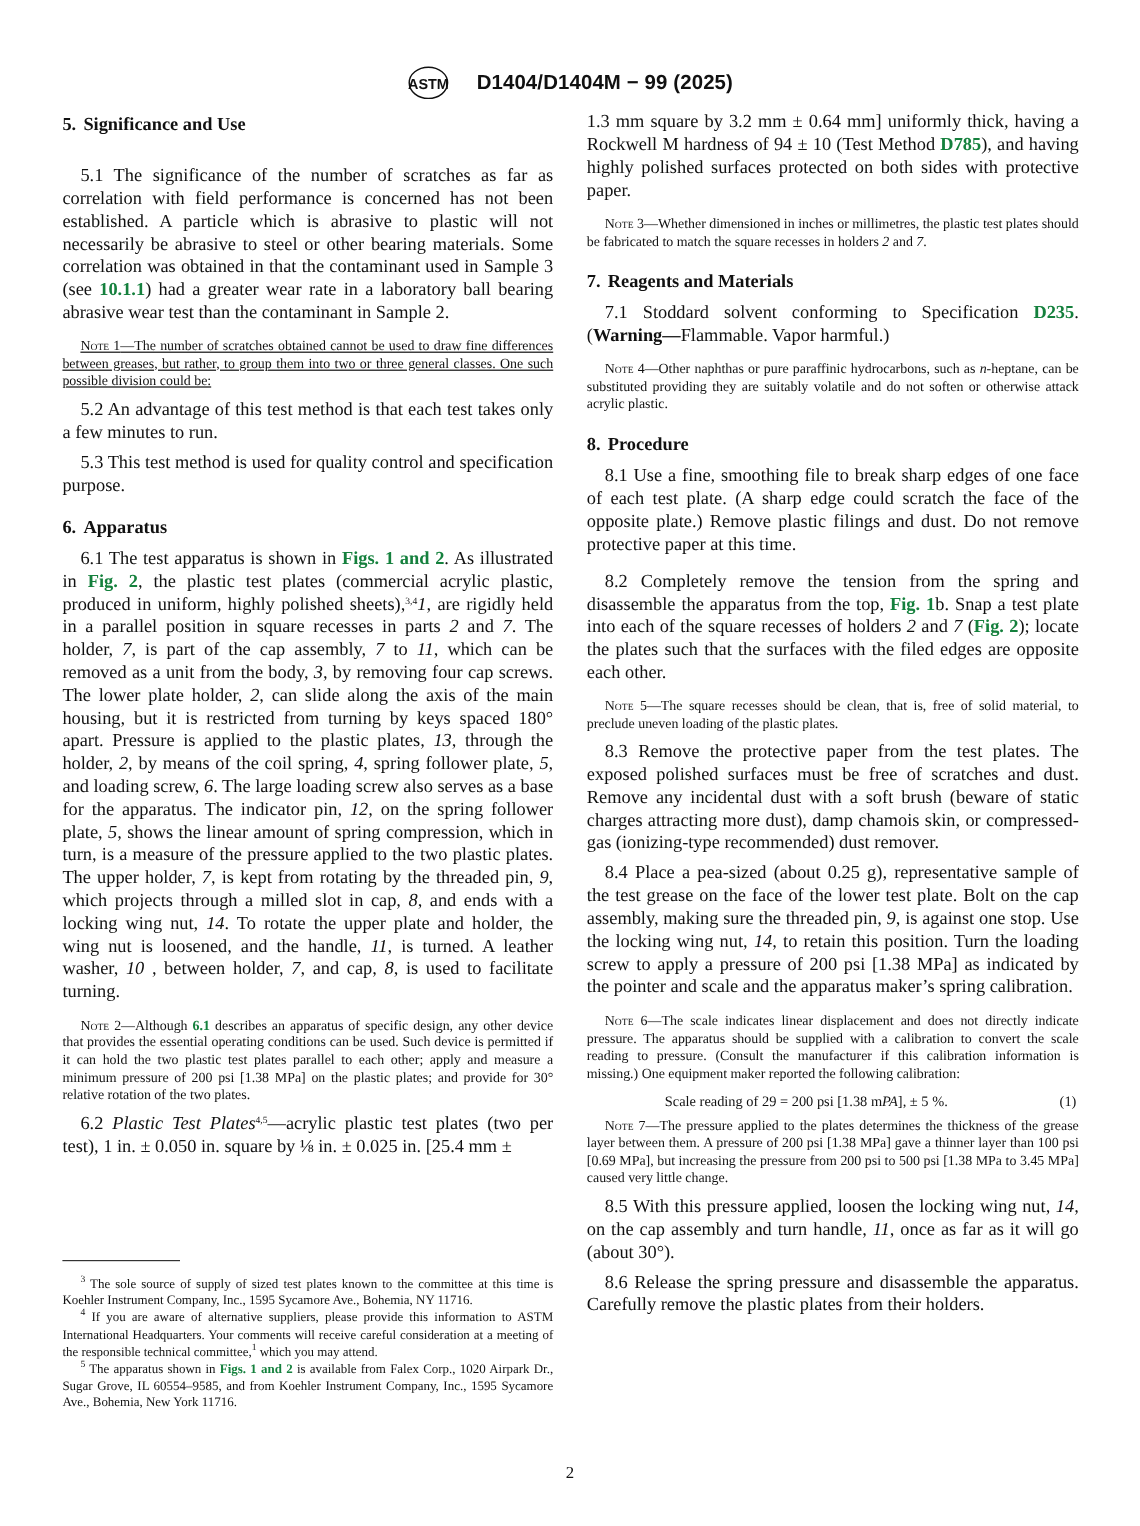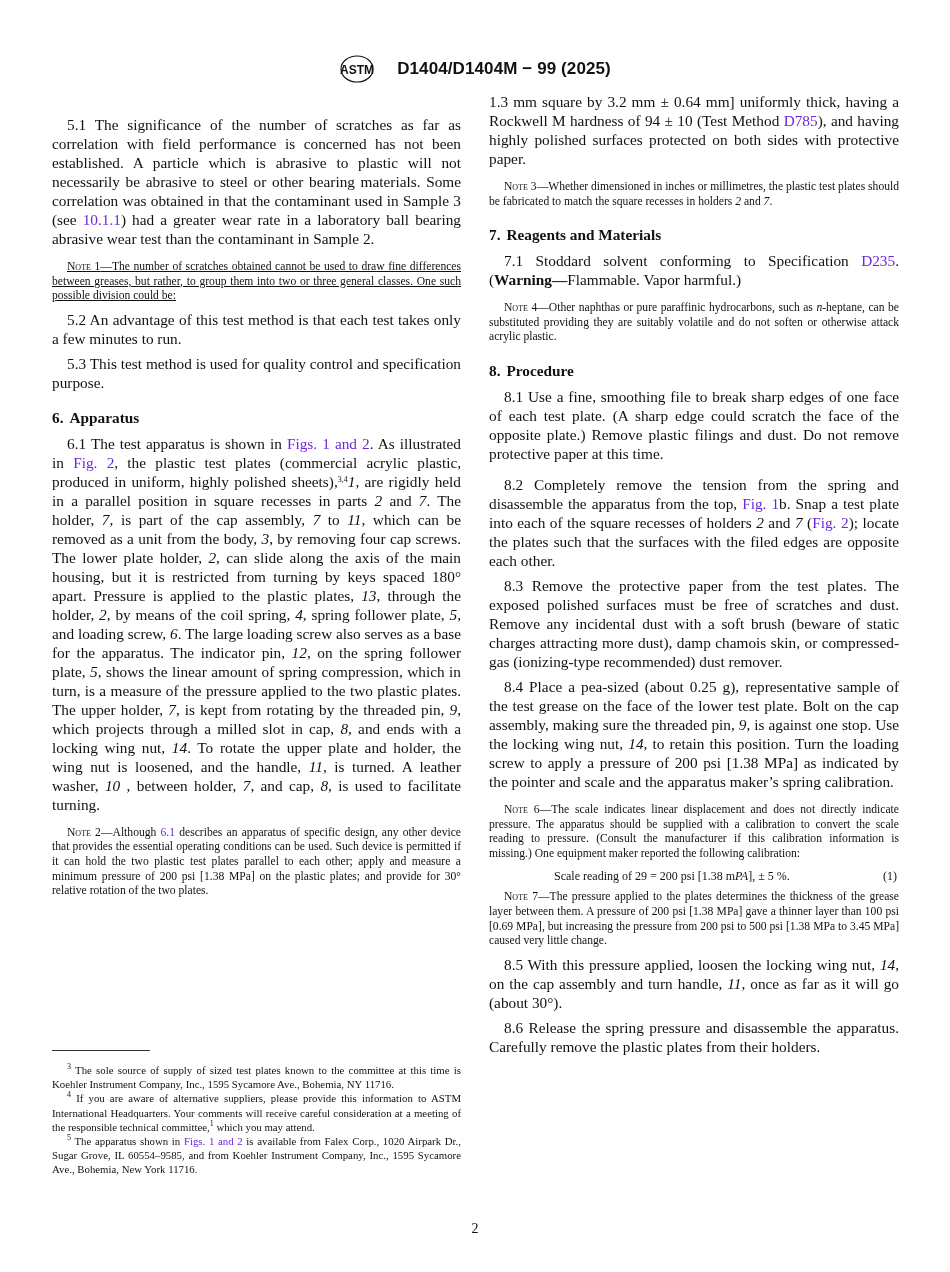--- a/index.html
+++ b/index.html
@@ -30,21 +30,21 @@
   h2.sec .num { margin-right: 6px; }
   p.para {
     font-size: 15.3px; line-height: 19px; margin: 0; text-align: justify;
     text-indent: 15px;
   }
   p.note {
     font-size: 11.6px; line-height: 14.6px; margin: 0; text-align: justify;
     text-indent: 15px;
   }
   .nl { font-variant: small-caps; }
-  .link { color: #6d28d9; }
+  .link { color: #15803d; font-weight: bold; }
   i { font-style: italic; }
   sup { font-size: 8px; line-height: 0; vertical-align: 5px; }
   .list {
     font-family: "Liberation Sans", "DejaVu Sans", sans-serif;
     font-size: 11px; line-height: 14px; margin: 0 0 0 110px;
   }
   .list div { white-space: pre; }
   .fn-rule { width: 98px; border-top: 1px solid #333; margin: 0; }
   p.fn {
     font-size: 10.8px; line-height: 14.2px; margin: 0; text-align: justify;
@@ -66,37 +66,43 @@
   <span class="logo">
     <svg viewBox="0 0 36 32" width="36" height="32">
       <ellipse cx="18" cy="16" rx="16" ry="13" fill="none" stroke="#111" stroke-width="1.2"></ellipse>
       <text x="18" y="21" text-anchor="middle" font-family="Liberation Sans, sans-serif" font-weight="bold" font-size="12" fill="#111">ASTM</text>
     </svg>
   </span>
   <span class="doc-id">D1404/D1404M − 99 (2025)</span>
 </div>
 
 <div class="col col-left">
+  <h2 class="sec" style="margin-top:2px;">
+    <span class="num">5.</span><span>Significance and Use</span>
+  </h2>
   <p class="para" style="margin-top:23px;">
     <span>5.1 The significance of the number of scratches as far as correlation with field performance is concerned has not been established. A particle which is abrasive to plastic will not necessarily be abrasive to steel or other bearing materials. Some correlation was obtained in that the contaminant used in Sample 3 (see </span><span class="link">10.1.1</span><span>) had a greater wear rate in a laboratory ball bearing abrasive wear test than the contaminant in Sample 2.</span>
   </p>
   <p class="note" style="margin-top:12px;text-decoration:underline;">
     <span class="nl">Note 1</span><span>—The number of scratches obtained cannot be used to draw fine differences between greases, but rather, to group them into two or three general classes. One such possible division could be:</span>
   </p>
   <p class="para" style="margin-top:6px;">5.2 An advantage of this test method is that each test takes only a few minutes to run.</p>
   <p class="para" style="margin-top:6px;">5.3 This test method is used for quality control and specification purpose.</p>
 
   <h2 class="sec" style="margin-top:16px;">
     <span class="num">6.</span><span>Apparatus</span>
   </h2>
   <p class="para" style="margin-top:6px;">
     <span>6.1 The test apparatus is shown in </span><span class="link">Figs. 1 and 2</span><span>. As illustrated in </span><span class="link">Fig. 2</span><span>, the plastic test plates (commercial acrylic plastic, produced in uniform, highly polished sheets),</span><sup>3,4</sup><i>1</i><span>, are rigidly held in a parallel position in square recesses in parts </span><i>2</i><span> and </span><i>7</i><span>. The holder, </span><i>7</i><span>, is part of the cap assembly, </span><i>7</i><span> to </span><i>11</i><span>, which can be removed as a unit from the body, </span><i>3</i><span>, by removing four cap screws. The lower plate holder, </span><i>2</i><span>, can slide along the axis of the main housing, but it is restricted from turning by keys spaced 180° apart. Pressure is applied to the plastic plates, </span><i>13</i><span>, through the holder, </span><i>2</i><span>, by means of the coil spring, </span><i>4</i><span>, spring follower plate, </span><i>5</i><span>, and loading screw, </span><i>6</i><span>. The large loading screw also serves as a base for the apparatus. The indicator pin, </span><i>12</i><span>, on the spring follower plate, </span><i>5</i><span>, shows the linear amount of spring compression, which in turn, is a measure of the pressure applied to the two plastic plates. The upper holder, </span><i>7</i><span>, is kept from rotating by the threaded pin, </span><i>9</i><span>, which projects through a milled slot in cap, </span><i>8</i><span>, and ends with a locking wing nut, </span><i>14</i><span>. To rotate the upper plate and holder, the wing nut is loosened, and the handle, </span><i>11</i><span>, is turned. A leather washer, </span><i>10</i><span> , between holder, </span><i>7</i><span>, and cap, </span><i>8</i><span>, is used to facilitate turning.</span>
   </p>
   <p class="note" style="margin-top:12px;">
     <span class="nl">Note 2</span><span>—Although </span><span class="link">6.1</span><span> describes an apparatus of specific design, any other device that provides the essential operating conditions can be used. Such device is permitted if it can hold the two plastic test plates parallel to each other; apply and measure a minimum pressure of 200 psi [1.38 MPa] on the plastic plates; and provide for 30° relative rotation of the two plates.</span>
+  </p>
+  <p class="para" style="margin-top:6px;">
+    <span>6.2 </span><i>Plastic Test Plates</i><sup>4,5</sup><span>—acrylic plastic test plates (two per test), 1 in. ± 0.050 in. square by ⅛ in. ± 0.025 in. [25.4 mm ±</span>
   </p>
 
   <div style="position:absolute; top:958px; left:0; width:409px;">
     <div class="fn-rule"></div>
     <p class="fn" style="margin-top:12px;">
       <sup>3</sup><span> The sole source of supply of sized test plates known to the committee at this time is Koehler Instrument Company, Inc., 1595 Sycamore Ave., Bohemia, NY 11716.</span>
     </p>
     <p class="fn">
       <sup>4</sup><span> If you are aware of alternative suppliers, please provide this information to ASTM International Headquarters. Your comments will receive careful consideration at a meeting of the responsible technical committee,</span><sup>1</sup><span> which you may attend.</span>
     </p>
@@ -124,20 +130,23 @@
     <span class="nl">Note 4</span><span>—Other naphthas or pure paraffinic hydrocarbons, such as </span><i>n</i><span>-heptane, can be substituted providing they are suitably volatile and do not soften or otherwise attack acrylic plastic.</span>
   </p>
 
   <h2 class="sec" style="margin-top:16px;">
     <span class="num">8.</span><span>Procedure</span>
   </h2>
   <p class="para" style="margin-top:6px;">8.1 Use a fine, smoothing file to break sharp edges of one face of each test plate. (A sharp edge could scratch the face of the opposite plate.) Remove plastic filings and dust. Do not remove protective paper at this time.</p>
   <p class="para" style="margin-top:12px;">
     <span>8.2 Completely remove the tension from the spring and disassemble the apparatus from the top, </span><span class="link">Fig. 1</span><span>b. Snap a test plate into each of the square recesses of holders </span><i>2</i><span> and </span><i>7</i><span> (</span><span class="link">Fig. 2</span><span>); locate the plates such that the surfaces with the filed edges are opposite each other.</span>
   </p>
+  <p class="note" style="margin-top:12px;">
+    <span class="nl">Note 5</span><span>—The square recesses should be clean, that is, free of solid material, to preclude uneven loading of the plastic plates.</span>
+  </p>
   <p class="para" style="margin-top:6px;">8.3 Remove the protective paper from the test plates. The exposed polished surfaces must be free of scratches and dust. Remove any incidental dust with a soft brush (beware of static charges attracting more dust), damp chamois skin, or compressed-gas (ionizing-type recommended) dust remover.</p>
   <p class="para" style="margin-top:6px;">
     <span>8.4 Place a pea-sized (about 0.25 g), representative sample of the test grease on the face of the lower test plate. Bolt on the cap assembly, making sure the threaded pin, </span><i>9</i><span>, is against one stop. Use the locking wing nut, </span><i>14</i><span>, to retain this position. Turn the loading screw to apply a pressure of 200 psi [1.38 MPa] as indicated by the pointer and scale and the apparatus maker’s spring calibration.</span>
   </p>
   <p class="note" style="margin-top:12px;">
     <span class="nl">Note 6</span><span>—The scale indicates linear displacement and does not directly indicate pressure. The apparatus should be supplied with a calibration to convert the scale reading to pressure. (Consult the manufacturer if this calibration information is missing.) One equipment maker reported the following calibration:</span>
   </p>
   <div class="eq" style="margin-top:8px;">
     <span><span>Scale reading of 29 = 200 psi [1.38 m</span><i>PA</i><span>], ± 5 %.</span></span>
     <span>(1)</span>

